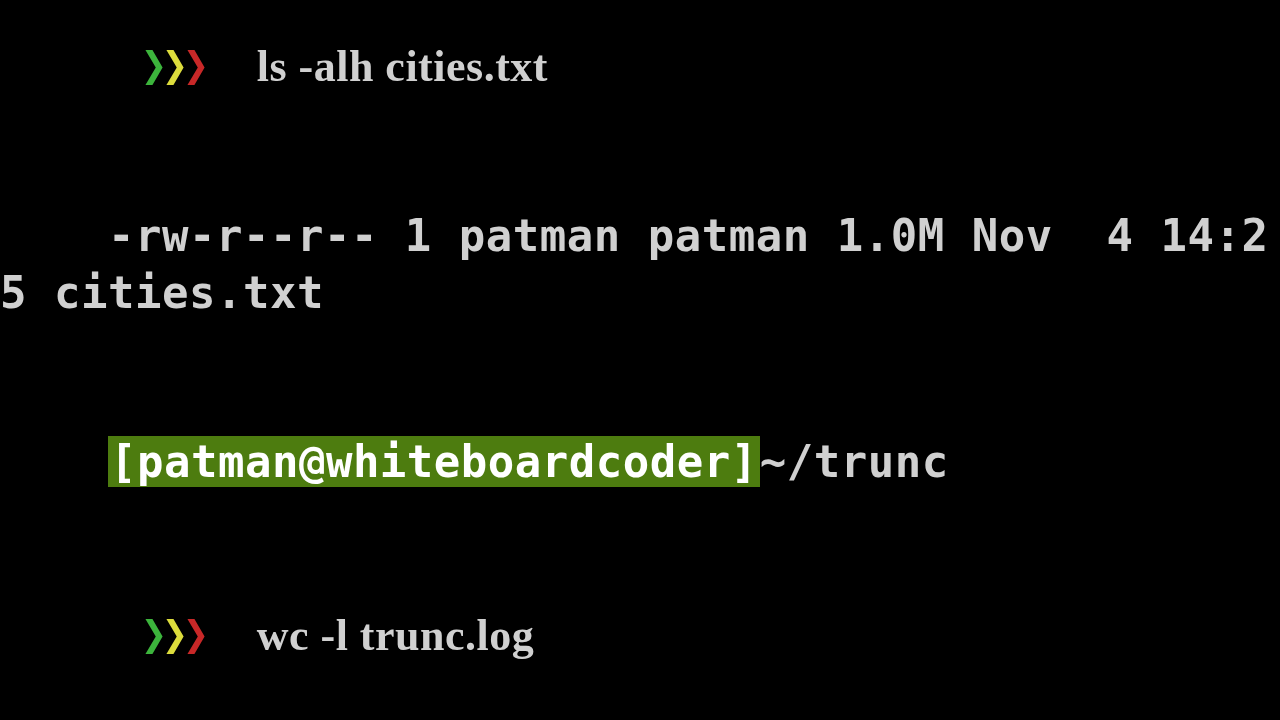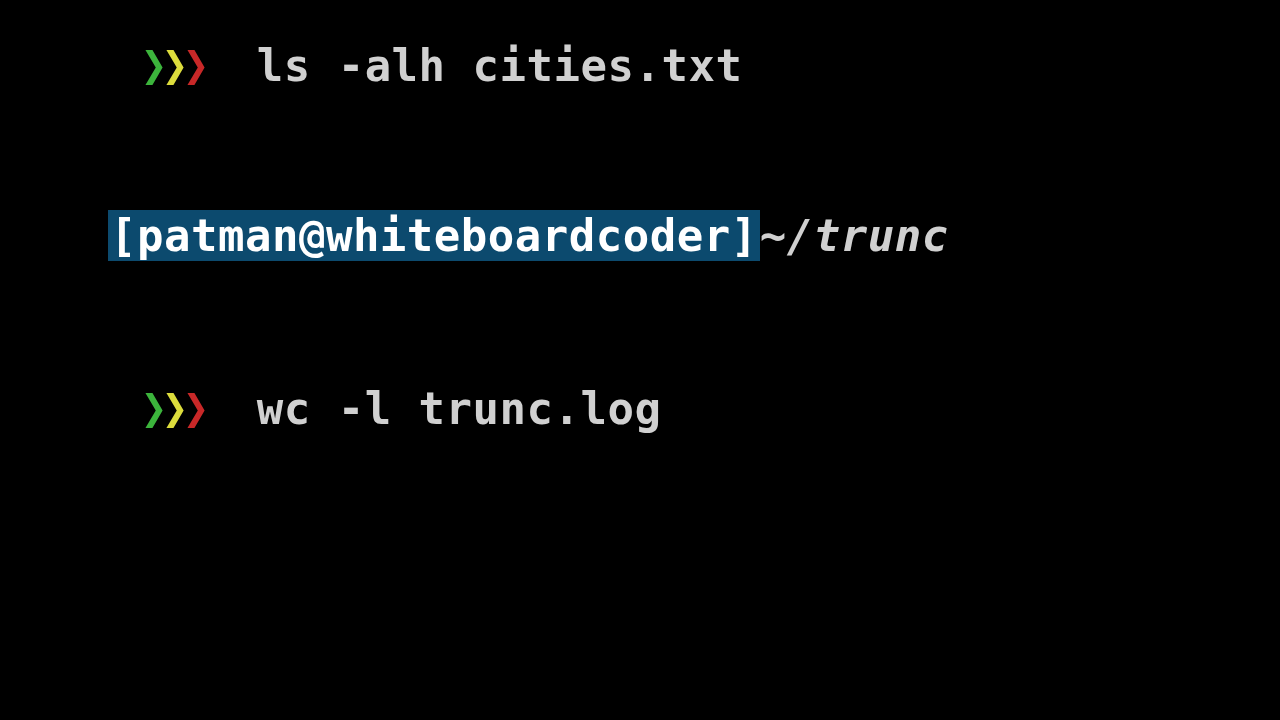--- a/index.html
+++ b/index.html
@@ -32,30 +32,30 @@
     }
     .arrow-yellow {
       color: #dcdc3c;
       font-weight: bold;
     }
     .arrow-red {
       color: #c82828;
       font-weight: bold;
     }
     .prompt-user {
-      background: #0c4a6e;
+      background: #4d7c0f;
       color: #ffffff;
       padding: 0 2px;
     }
     .prompt-path {
       color: #d0d0d0;
-      font-style: italic;
     }
     .command-text {
       color: #d0d0d0;
+      font-family: Liberation Serif, serif;
     }
     .output-text {
       color: #d0d0d0;
     }
     .prompt-arrows {
       display: inline-block;
       padding-left: 32px;
       letter-spacing: -8px;
     }
     .arrow {
@@ -69,20 +69,23 @@
   </style>
 </head>
 <body>
 
 <div class="terminal">
 
   <div class="line partial-top">
     <span class="prompt-arrows"><span class="arrow arrow-green">❯</span><span class="arrow arrow-yellow">❯</span><span class="arrow arrow-red">❯</span></span><span>&nbsp;&nbsp;</span><span class="command-text">ls -alh cities.txt</span>
   </div>
 
+  <div class="line">
+    <span class="output-text">-rw-r--r-- 1 patman patman 1.0M Nov  4 14:25 cities.txt</span>
+  </div>
 
   <div class="line">
     <span class="prompt-user">[patman@whiteboardcoder]</span><span class="prompt-path">~/trunc</span>
   </div>
 
   <div class="line">
     <span class="prompt-arrows"><span class="arrow arrow-green">❯</span><span class="arrow arrow-yellow">❯</span><span class="arrow arrow-red">❯</span></span><span>&nbsp;&nbsp;</span><span class="command-text">wc -l trunc.log</span>
   </div>
 
 </div>

